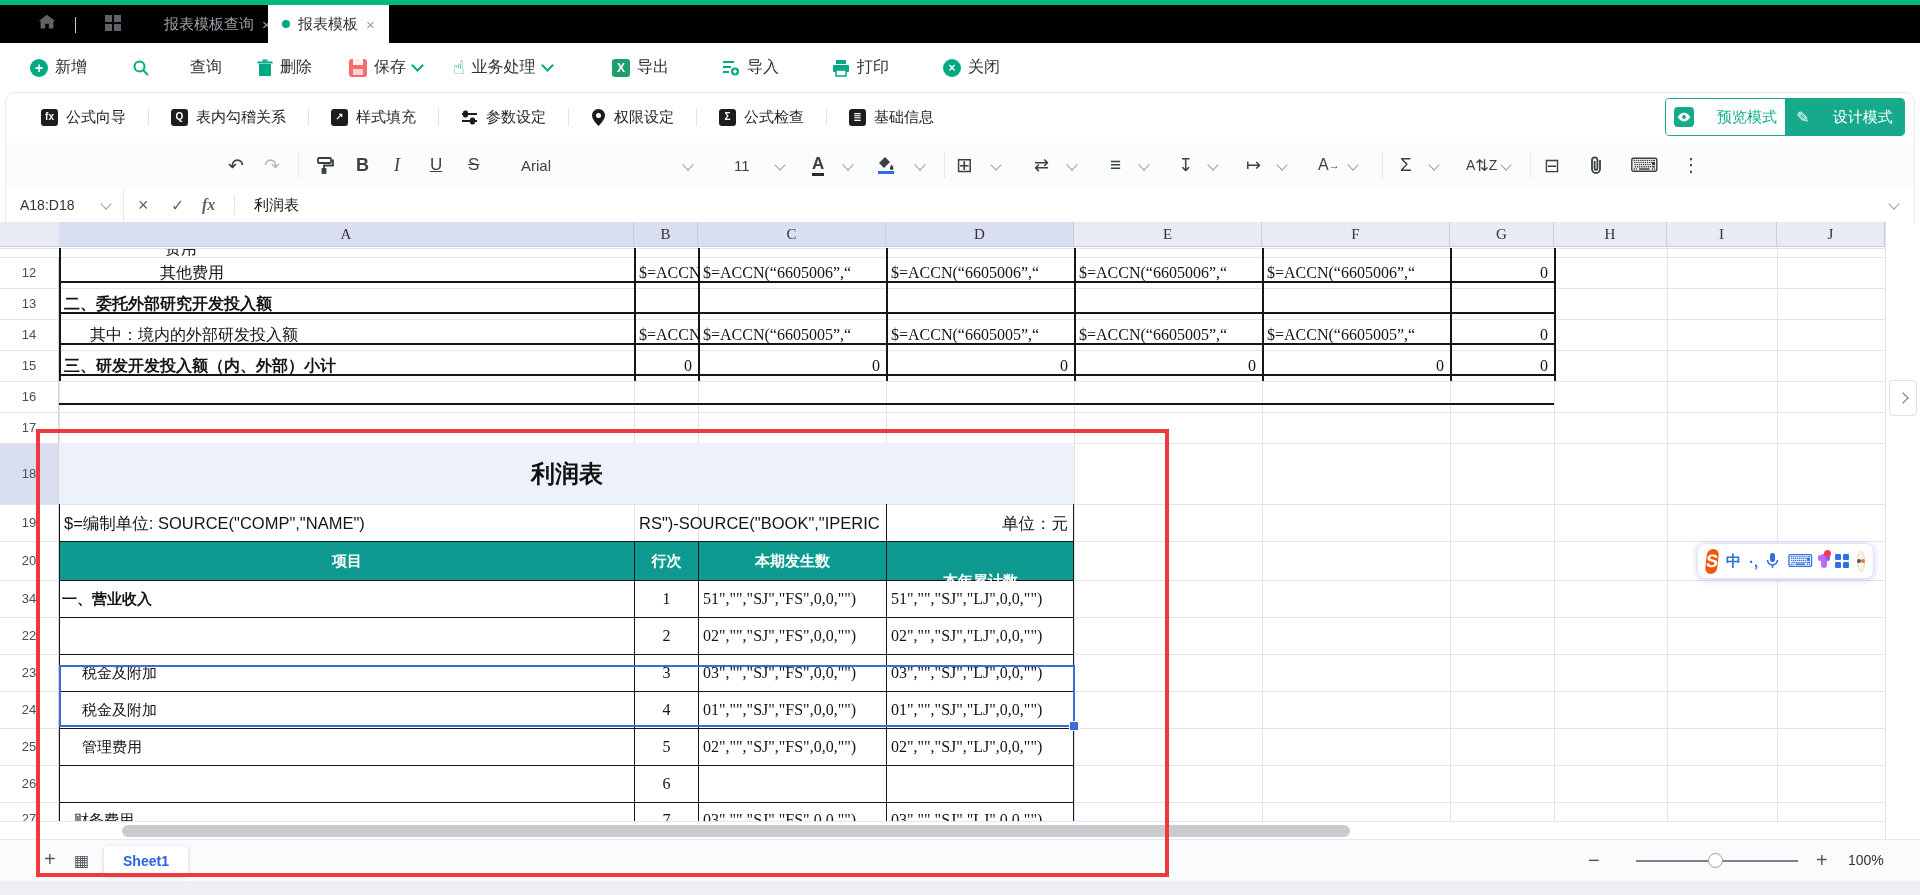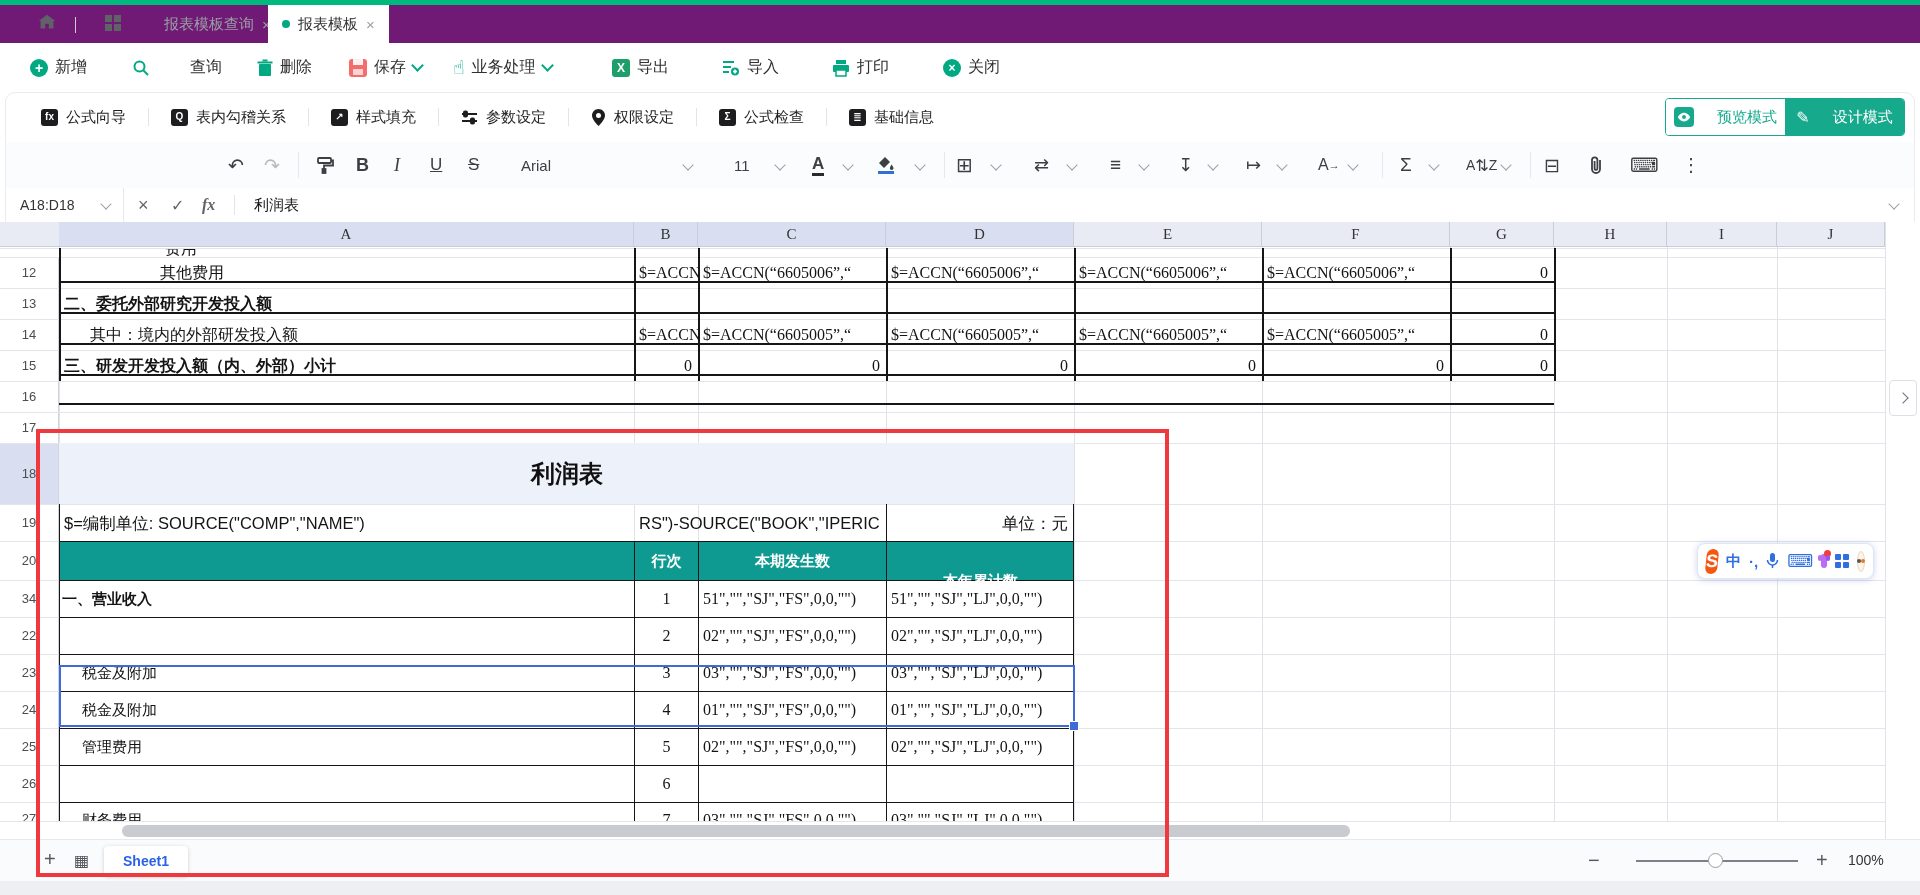--- a/index.html
+++ b/index.html
@@ -2,21 +2,21 @@
 <html><head>
 <meta charset="utf-8">
 <style>
   html,body{margin:0;padding:0;background:#fff;}
   #stage{position:relative;width:1920px;height:895px;overflow:hidden;
          font-family:"Liberation Sans","DejaVu Sans",sans-serif;color:#2b2b2b;
          -webkit-font-smoothing:antialiased;}
   .abs{position:absolute;}
   
   #topstrip{left:0;top:0;width:1920px;height:5px;background:#00b97c;}
-  #tabbar{left:0;top:5px;width:1920px;height:38px;background:#701a75;}
+  #tabbar{left:0;top:5px;width:1920px;height:38px;background:#000000;}
   .tb-icon{position:absolute;top:8px;color:#5f6368;}
   .tabdiv{position:absolute;left:75px;top:12px;width:1px;height:16px;background:#c9cdd3;}
   .toptab{position:absolute;top:0;height:38px;display:flex;align-items:center;gap:8px;padding:0 14px;font-size:15px;}
   .toptab .x{color:#9aa0a6;font-size:15px;}
   .toptab.inactive{left:150px;color:#9aa0a6;}
   .toptab.active{left:268px;background:#fff;color:#303030;border-radius:0;}
   .dot{width:8px;height:8px;border-radius:50%;background:#00a982;}
   
   #toolbar1{left:0;top:43px;width:1920px;height:49px;background:#fff;}
   .tb1-item{position:absolute;top:0;height:49px;display:flex;align-items:center;gap:7px;
@@ -474,20 +474,21 @@
       <div class="cell serif r" style="position: absolute; left: 635px; top: 129px; width: 63px; height: 30px; line-height: 30px;">0</div>
       <div class="cell serif r" style="position: absolute; left: 699px; top: 129px; width: 187px; height: 30px; line-height: 30px;">0</div>
       <div class="cell serif r" style="position: absolute; left: 887px; top: 129px; width: 187px; height: 30px; line-height: 30px;">0</div>
       <div class="cell serif r" style="position: absolute; left: 1075px; top: 129px; width: 187px; height: 30px; line-height: 30px;">0</div>
       <div class="cell serif r" style="position: absolute; left: 1263px; top: 129px; width: 187px; height: 30px; line-height: 30px;">0</div>
       <div class="cell serif r" style="position: absolute; left: 1451px; top: 129px; width: 103px; height: 30px; line-height: 30px;">0</div>
       <div class="cell title" style="position: absolute; left: 60px; top: 222px; width: 1014px; height: 60px; line-height: 60px;">利润表</div>
       <div class="cell lg" style="position: absolute; left: 60px; top: 283px; width: 574px; height: 36px; line-height: 36px;">$=编制单位: SOURCE("COMP","NAME")</div>
       <div class="cell lg" style="position: absolute; left: 635px; top: 283px; width: 251px; height: 36px; line-height: 36px;">RS")-SOURCE("BOOK","IPERIC</div>
       <div class="cell r lg" style="position: absolute; left: 887px; top: 283px; width: 187px; height: 36px; line-height: 36px;">单位：元</div>
+      <div class="cell th" style="position: absolute; left: 60px; top: 320px; width: 574px; height: 38px; line-height: 38px;">项目</div>
       <div class="cell th" style="position: absolute; left: 635px; top: 320px; width: 63px; height: 38px; line-height: 38px;">行次</div>
       <div class="cell th" style="position: absolute; left: 699px; top: 320px; width: 187px; height: 38px; line-height: 38px;">本期发生数</div>
       <div class="cell th" style="position: absolute; left: 887px; top: 340px; width: 187px; height: 38px; line-height: 38px;">本年累计数</div>
       <div class="cell b" style="position: absolute; left: 60px; top: 359px; width: 574px; height: 36px; line-height: 36px; padding-left: 2px;">一、营业收入</div>
       <div class="cell serif c" style="position: absolute; left: 635px; top: 359px; width: 63px; height: 36px; line-height: 36px;">1</div>
       <div class="cell serif" style="position: absolute; left: 699px; top: 359px; width: 187px; height: 36px; line-height: 36px;">51","","SJ","FS",0,0,"")</div>
       <div class="cell serif" style="position: absolute; left: 887px; top: 359px; width: 187px; height: 36px; line-height: 36px;">51","","SJ","LJ",0,0,"")</div>
       <div class="cell serif c" style="position: absolute; left: 635px; top: 396px; width: 63px; height: 36px; line-height: 36px;">2</div>
       <div class="cell serif" style="position: absolute; left: 699px; top: 396px; width: 187px; height: 36px; line-height: 36px;">02","","SJ","FS",0,0,"")</div>
       <div class="cell serif" style="position: absolute; left: 887px; top: 396px; width: 187px; height: 36px; line-height: 36px;">02","","SJ","LJ",0,0,"")</div>
@@ -497,21 +498,21 @@
       <div class="cell serif" style="position: absolute; left: 887px; top: 433px; width: 187px; height: 36px; line-height: 36px;">03","","SJ","LJ",0,0,"")</div>
       <div class="cell" style="position: absolute; left: 60px; top: 470px; width: 574px; height: 36px; line-height: 36px; padding-left: 22px;">税金及附加</div>
       <div class="cell serif c" style="position: absolute; left: 635px; top: 470px; width: 63px; height: 36px; line-height: 36px;">4</div>
       <div class="cell serif" style="position: absolute; left: 699px; top: 470px; width: 187px; height: 36px; line-height: 36px;">01","","SJ","FS",0,0,"")</div>
       <div class="cell serif" style="position: absolute; left: 887px; top: 470px; width: 187px; height: 36px; line-height: 36px;">01","","SJ","LJ",0,0,"")</div>
       <div class="cell" style="position: absolute; left: 60px; top: 507px; width: 574px; height: 36px; line-height: 36px; padding-left: 22px;">管理费用</div>
       <div class="cell serif c" style="position: absolute; left: 635px; top: 507px; width: 63px; height: 36px; line-height: 36px;">5</div>
       <div class="cell serif" style="position: absolute; left: 699px; top: 507px; width: 187px; height: 36px; line-height: 36px;">02","","SJ","FS",0,0,"")</div>
       <div class="cell serif" style="position: absolute; left: 887px; top: 507px; width: 187px; height: 36px; line-height: 36px;">02","","SJ","LJ",0,0,"")</div>
       <div class="cell serif c" style="position: absolute; left: 635px; top: 544px; width: 63px; height: 36px; line-height: 36px;">6</div>
-      <div class="cell" style="position: absolute; left: 60px; top: 581px; width: 574px; height: 18px; line-height: 34px; padding-left: 22px;">财务费用</div>
+      <div class="cell" style="position: absolute; left: 60px; top: 581px; width: 574px; height: 18px; line-height: 34px; padding-left: 14px;">财务费用</div>
       <div class="cell serif c" style="position: absolute; left: 635px; top: 581px; width: 63px; height: 18px; line-height: 34px;">7</div>
       <div class="cell serif" style="position: absolute; left: 699px; top: 581px; width: 187px; height: 18px; line-height: 34px;">03","","SJ","FS",0,0,"")</div>
       <div class="cell serif" style="position: absolute; left: 887px; top: 581px; width: 187px; height: 18px; line-height: 34px;">03","","SJ","LJ",0,0,"")</div>
       <div id="selbox"></div>
       <div id="selhandle"></div>
     </div>
 
   <div class="abs" id="rightstrip">
     <div id="righttab">
         <span class="chv-r"></span>

